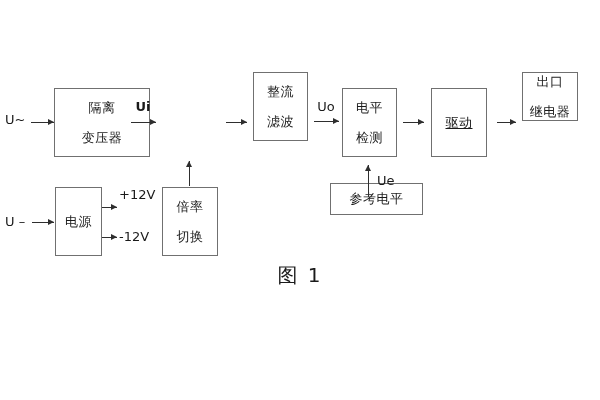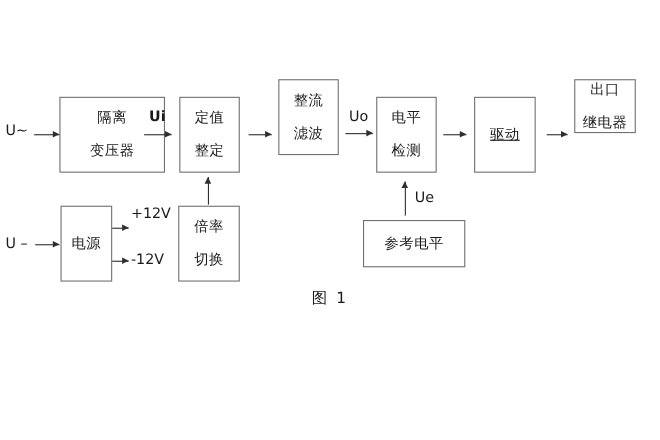--- a/index.html
+++ b/index.html
@@ -64,41 +64,37 @@
     content:"";
     position:absolute;
     top:0;left:-3px;
     width:0;height:0;
     border-bottom:6px solid var(--line);
     border-left:3px solid transparent;
     border-right:3px solid transparent;
   }
   .caption{
     position:absolute;
-    font-size:14px;
+    font-size:20px;
     letter-spacing:2px;
   }
 </style>
 </head>
 <body>
 
 <div class="stage">
 
   <div class="sig" style="left:5px;top:113px;">U~</div>
   <div class="sig" style="left:5px;top:215px;">U –</div>
 
   <div class="box" style="left:54px;top:88px;width:96px;height:69px;">
     <span>隔离</span>
     <span>变压器</span>
   </div>
 
-  <div class="box" style="left:163px;top:88px;width:55px;height:69px;">
-    <span>定值</span>
-    <span>整定</span>
-  </div>
 
   <div class="box" style="left:253px;top:72px;width:55px;height:69px;">
     <span>整流</span>
     <span>滤波</span>
   </div>
 
   <div class="box" style="left:342px;top:88px;width:55px;height:69px;text-align:center;">
     <span>电平</span>
     <span>检测</span>
   </div>
@@ -114,21 +110,21 @@
 
   <div class="box" style="left:162px;top:187px;width:56px;height:69px;">
     <span>倍率</span>
     <span>切换</span>
   </div>
 
   <div class="box" style="left:55px;top:187px;width:47px;height:69px;">
     <span>电源</span>
   </div>
 
-  <div class="box" style="left:330px;top:200px;width:93px;height:43px;">
+  <div class="box" style="left:330px;top:183px;width:93px;height:32px;">
     <span>参考电平</span>
   </div>
 
   <div class="sig center" style="left:128px;top:100px;width:30px;font-weight:bold;">Ui</div>
   <div class="sig center" style="left:311px;top:100px;width:30px;">Uo</div>
   <div class="sig" style="left:377px;top:174px;">Ue</div>
   <div class="sig" style="left:119px;top:188px;">+12V</div>
   <div class="sig" style="left:119px;top:230px;text-align:center;">-12V</div>
 
   <div class="ar" style="left:31px;top:122px;width:23px;"></div>

